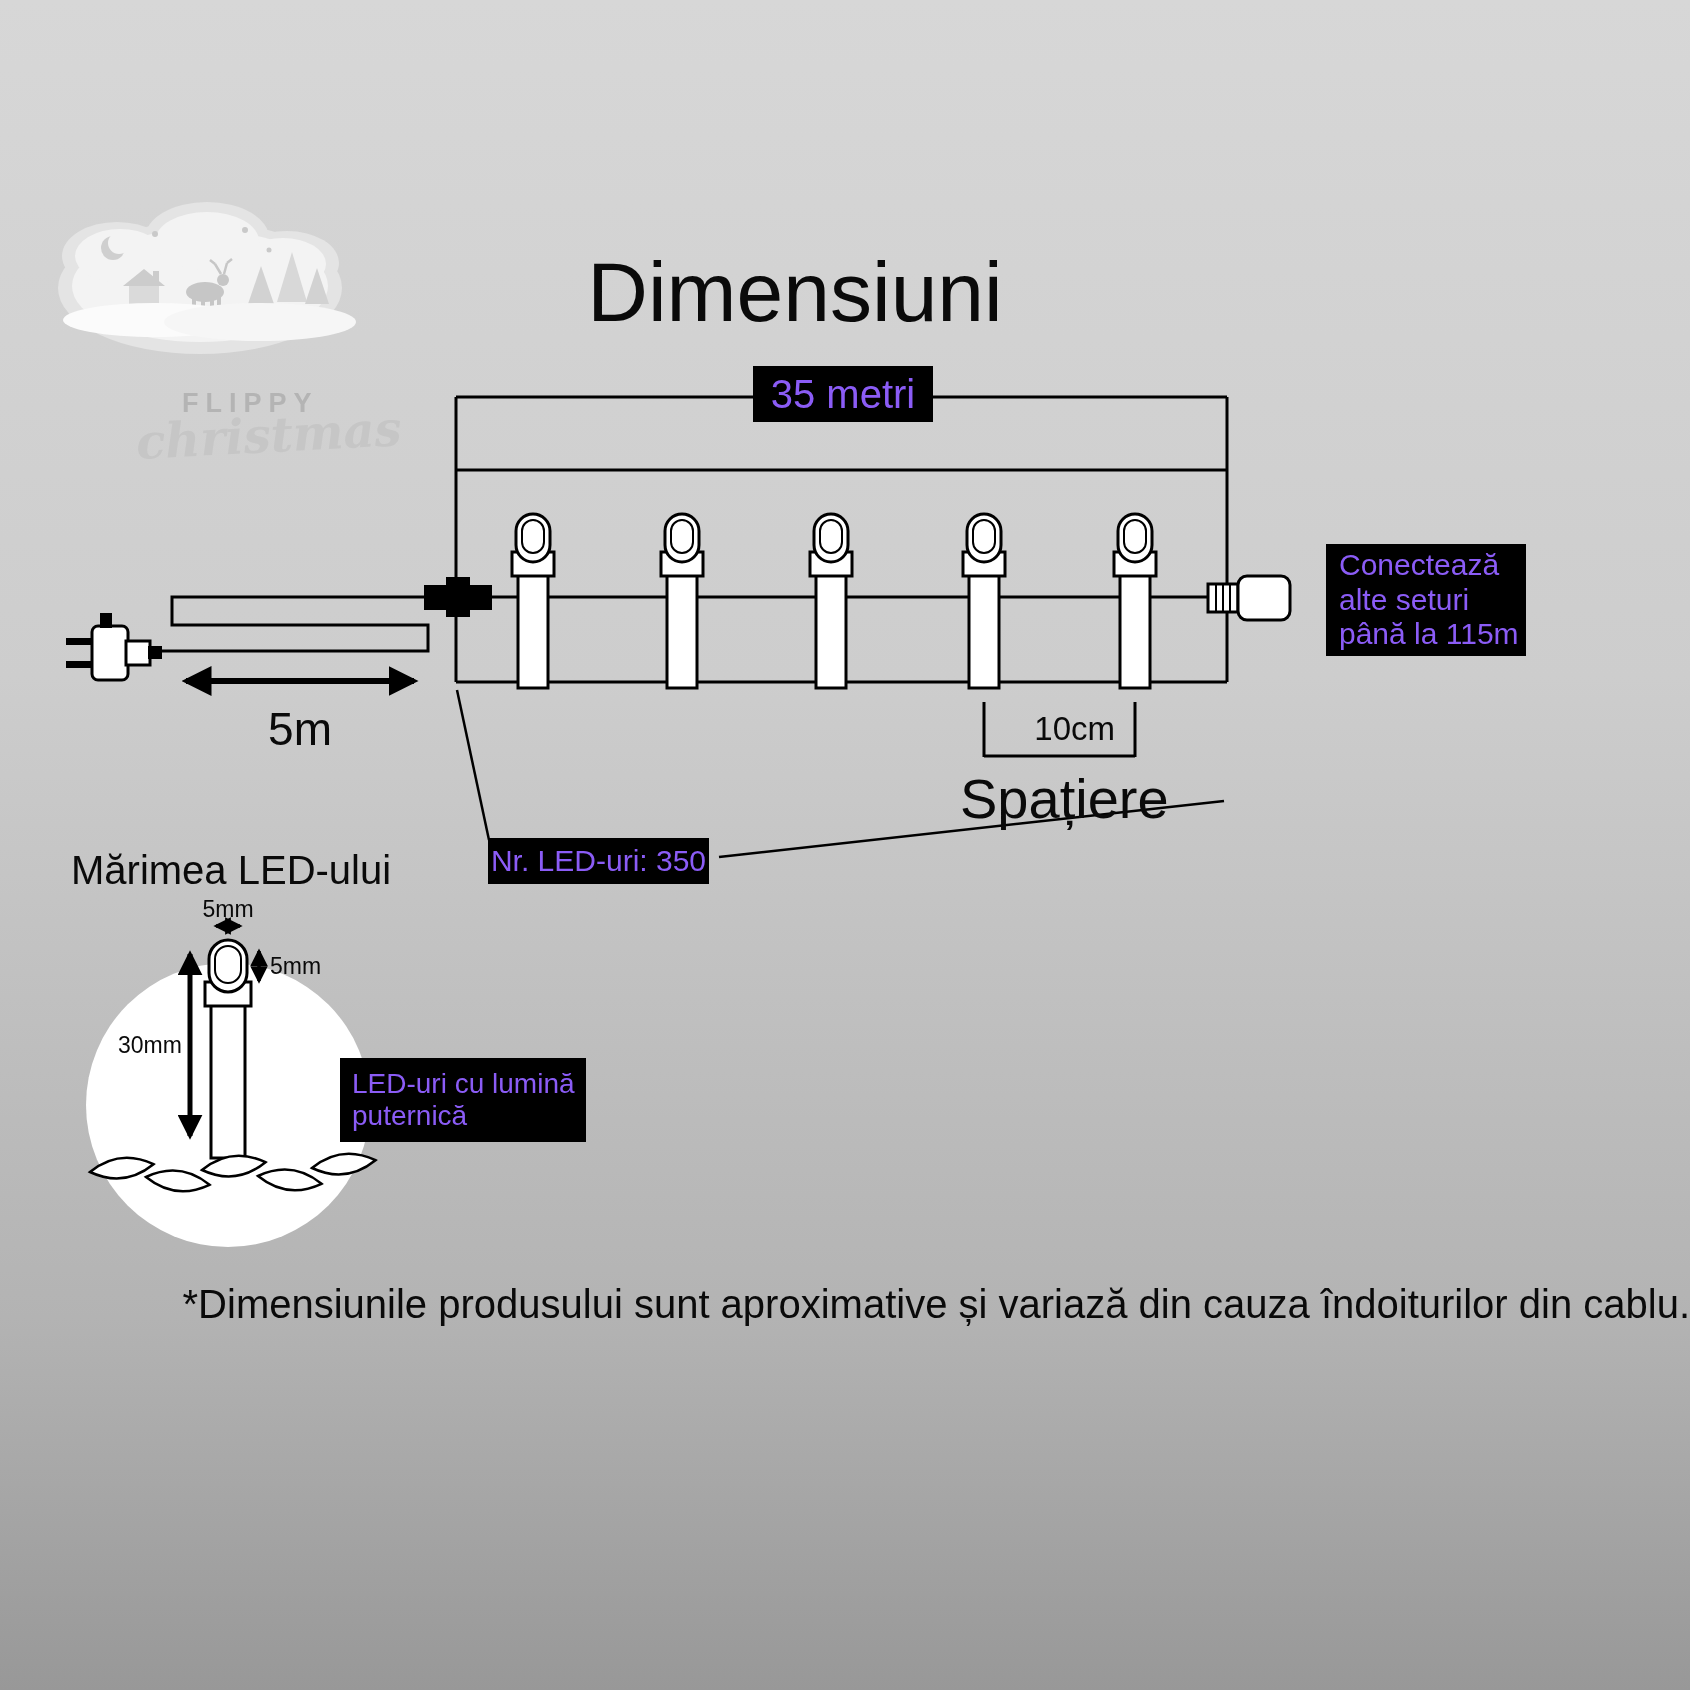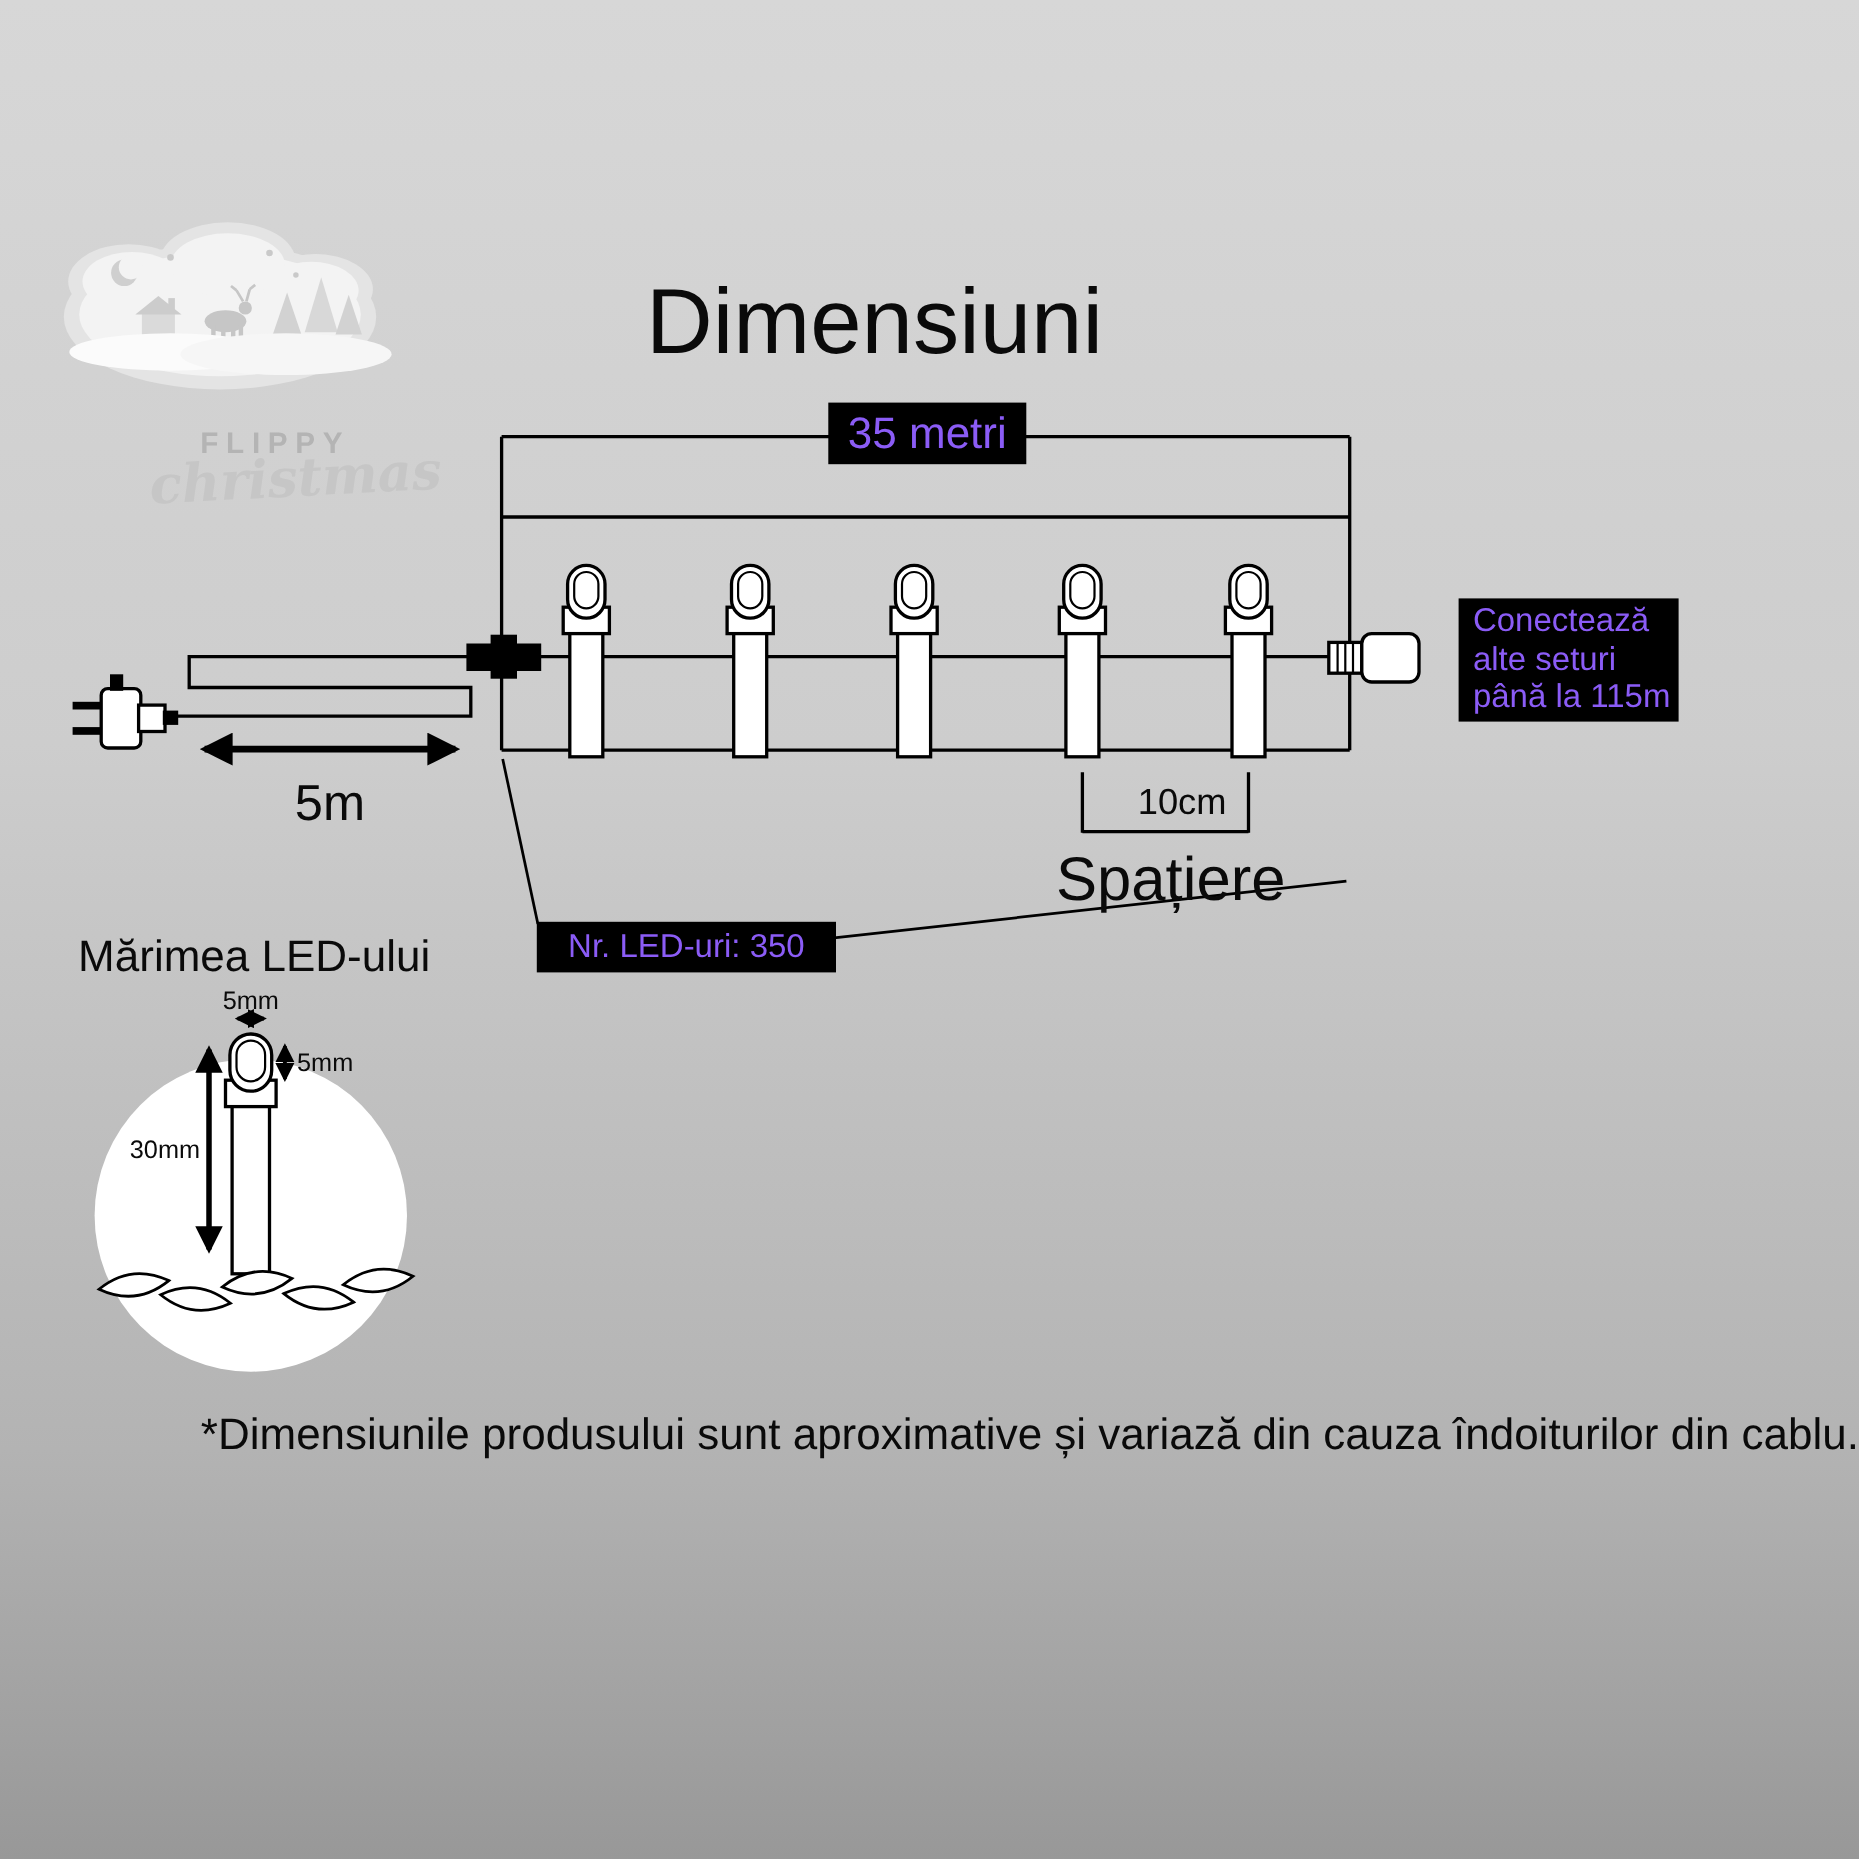--- a/index.html
+++ b/index.html
@@ -180,26 +180,32 @@
       <div>până la 115m</div>
     </div>
   </div>
 
   <div class="abs lbl" style="left:230px; top:702px; width:140px; text-align:center; font-size:46px;">5m</div>
 
   <div class="abs lbl" style="left:1005px; top:710px; width:110px; text-align:right; font-size:33px;">10cm</div>
 
   <div class="abs lbl" style="left:960px; top:766px; width:200px; text-align:center; font-size:56px;">Spațiere</div>
 
-  <div class="abs bb" style="left:488px; top:838px; width:272px; height:46px; font-size:30px;">Nr. LED-uri: 350</div>
+  <div class="abs bb" style="left:488px; top:838px; width:221px; height:46px; font-size:30px;">Nr. LED-uri: 350</div>
 
   <div class="abs lbl" style="left:71px; top:848px; font-size:40px;">Mărimea LED-ului</div>
 
   <div class="abs lbl" style="left:180px; top:896px; width:96px; text-align:center; font-size:23px;">5mm</div>
 
   <div class="abs lbl" style="left:270px; top:953px; font-size:23px;">5mm</div>
 
   <div class="abs lbl" style="left:118px; top:1032px; font-size:23px;">30mm</div>
 
+  <div class="abs bb left" style="left:340px; top:1058px; width:246px; height:84px; font-size:28px; padding-left:12px;">
+    <div>
+      <div>LED-uri cu lumină</div>
+      <div>puternică</div>
+    </div>
+  </div>
 
   <div class="abs lbl" style="left:0; top:1282px; width:1690px; text-align:right; font-size:40px; white-space:normal;">*Dimensiunile produsului sunt aproximative și variază din cauza îndoiturilor din cablu.</div>
 
 </div>
 
 </body></html>

